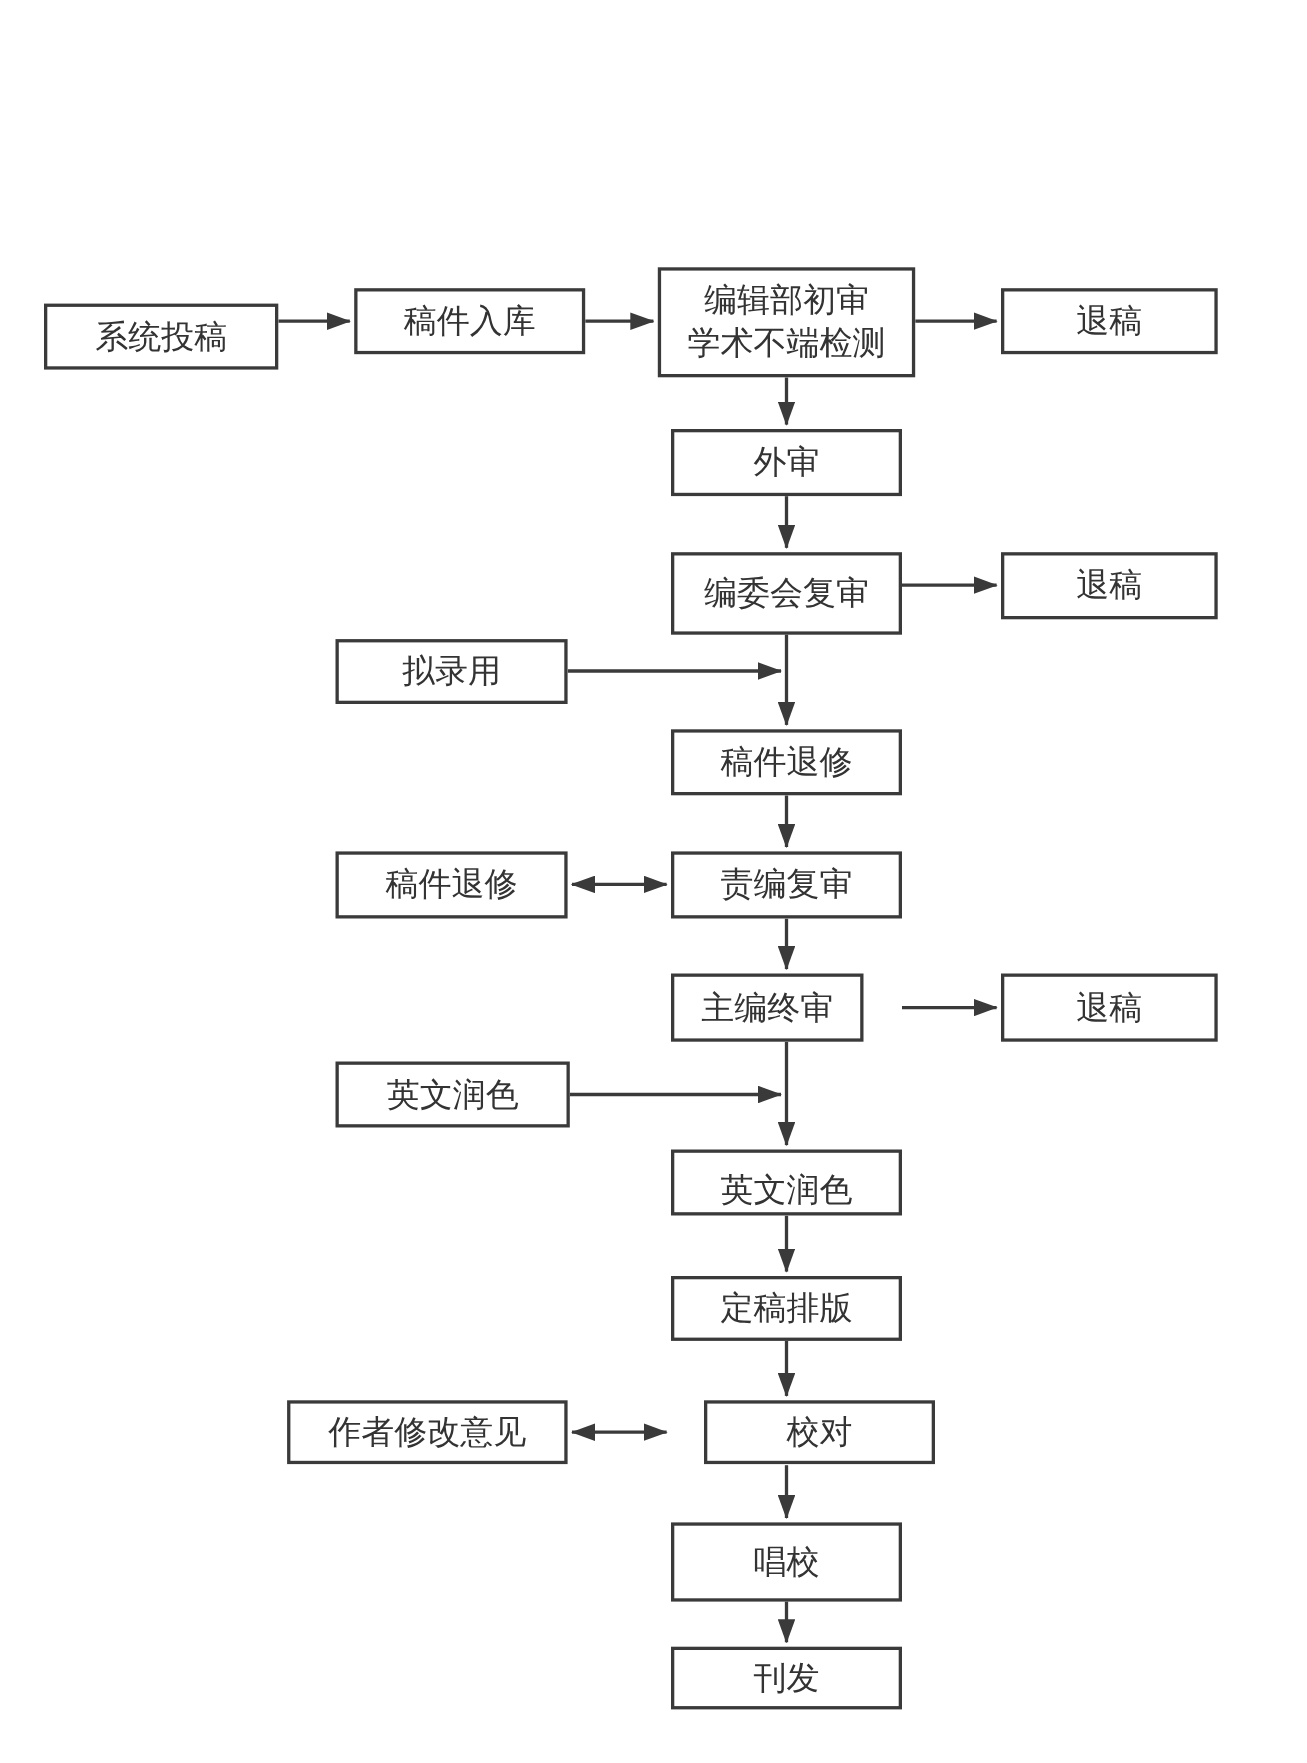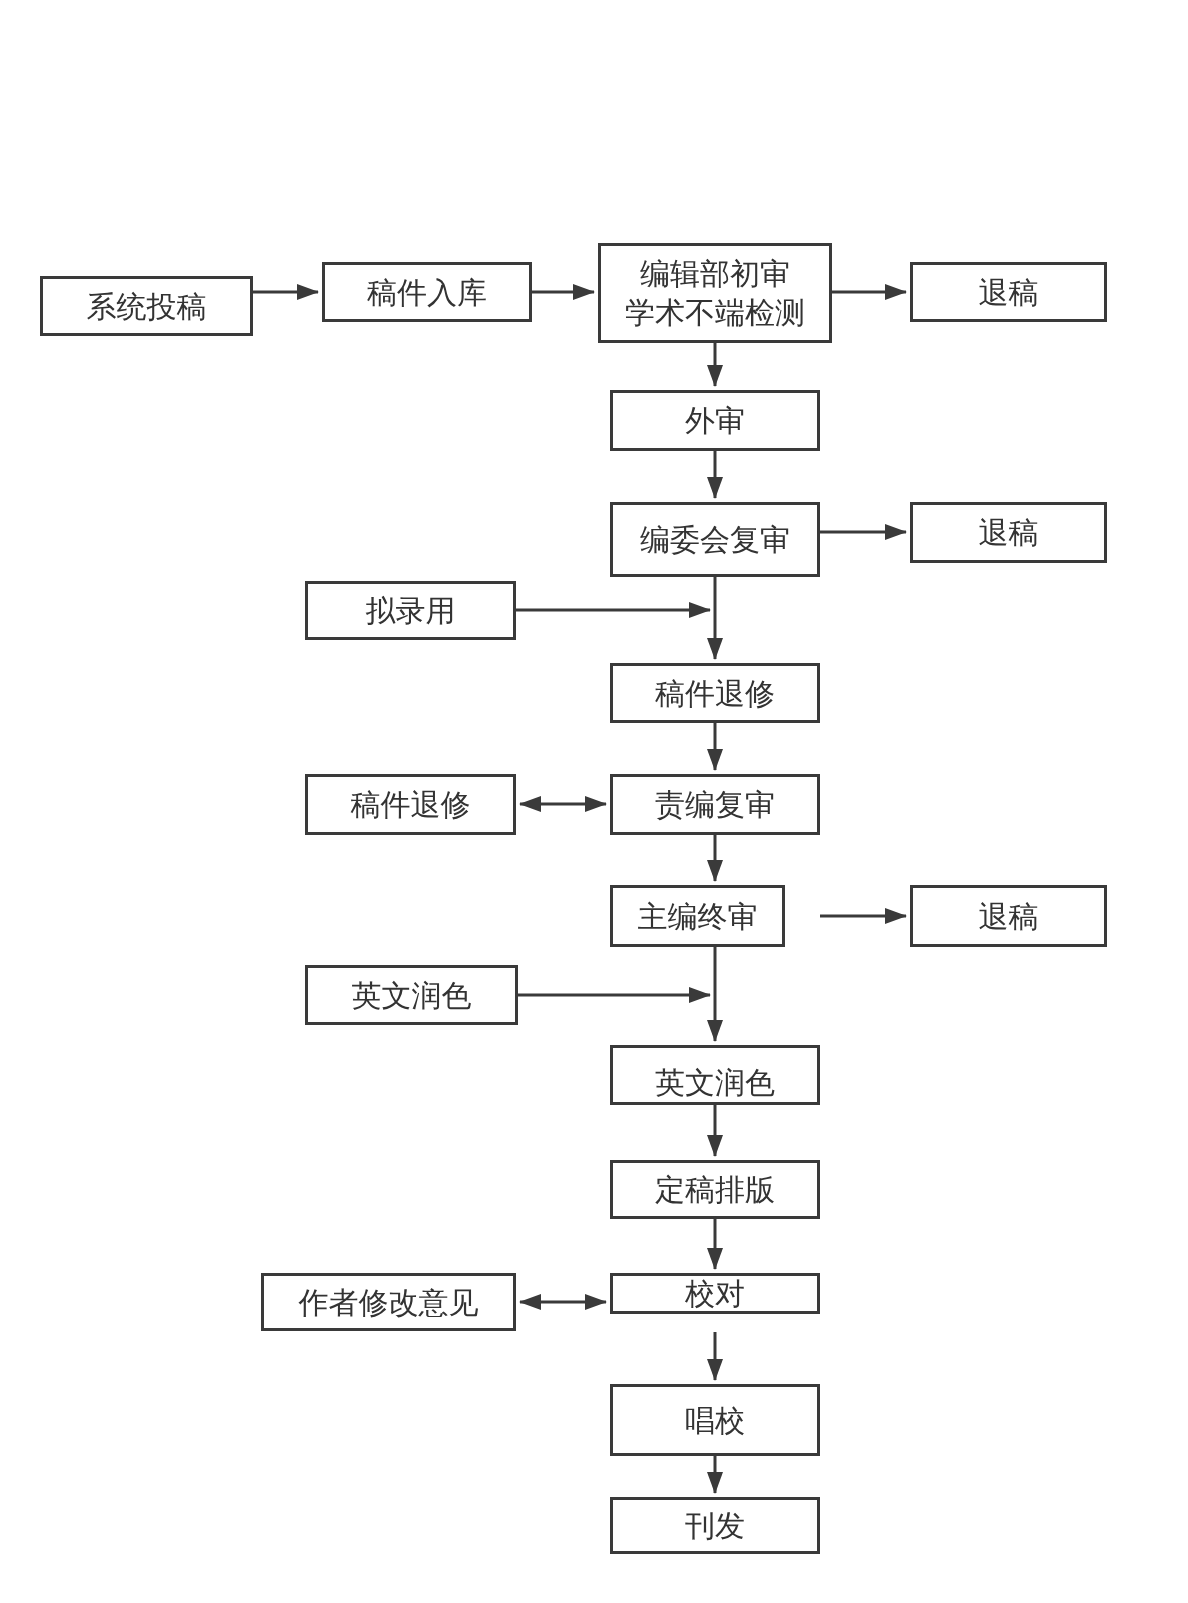--- a/index.html
+++ b/index.html
@@ -134,21 +134,21 @@
       </div>
       <div class="node" style="left: 610px; top: 1045px; width: 210px; height: 60px; justify-content: flex-end;">
         <div>英文润色</div>
       </div>
       <div class="node" style="left: 610px; top: 1160px; width: 210px; height: 59px;">
         <div>定稿排版</div>
       </div>
       <div class="node" style="left: 261px; top: 1273px; width: 255px; height: 58px;">
         <div>作者修改意见</div>
       </div>
-      <div class="node" style="left: 610px; top: 1273px; width: 210px; height: 41px;">
+      <div class="node" style="left: 640px; top: 1273px; width: 210px; height: 58px;">
         <div>校对</div>
       </div>
       <div class="node" style="left: 610px; top: 1384px; width: 210px; height: 72px;">
         <div>唱校</div>
       </div>
       <div class="node" style="left: 610px; top: 1497px; width: 210px; height: 57px;">
         <div>刊发</div>
       </div>
     </div>
 </div>

